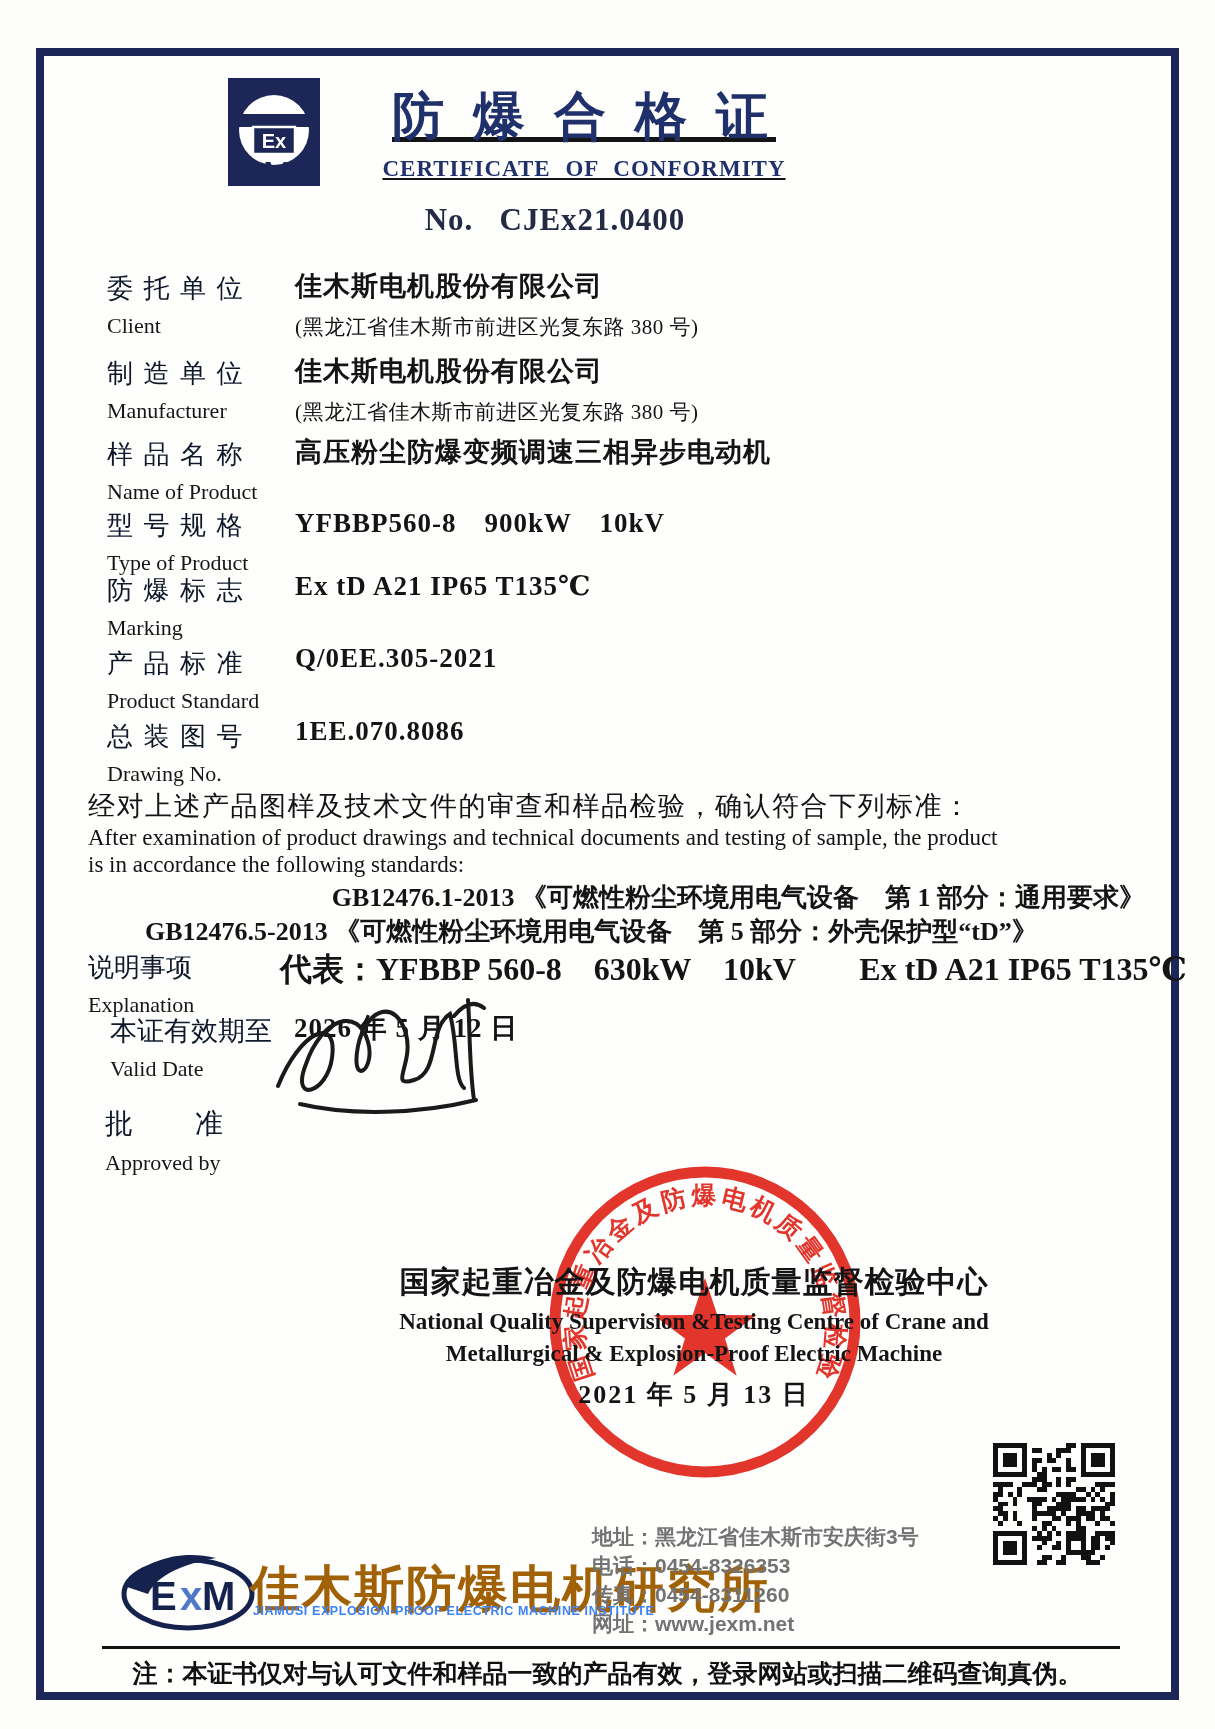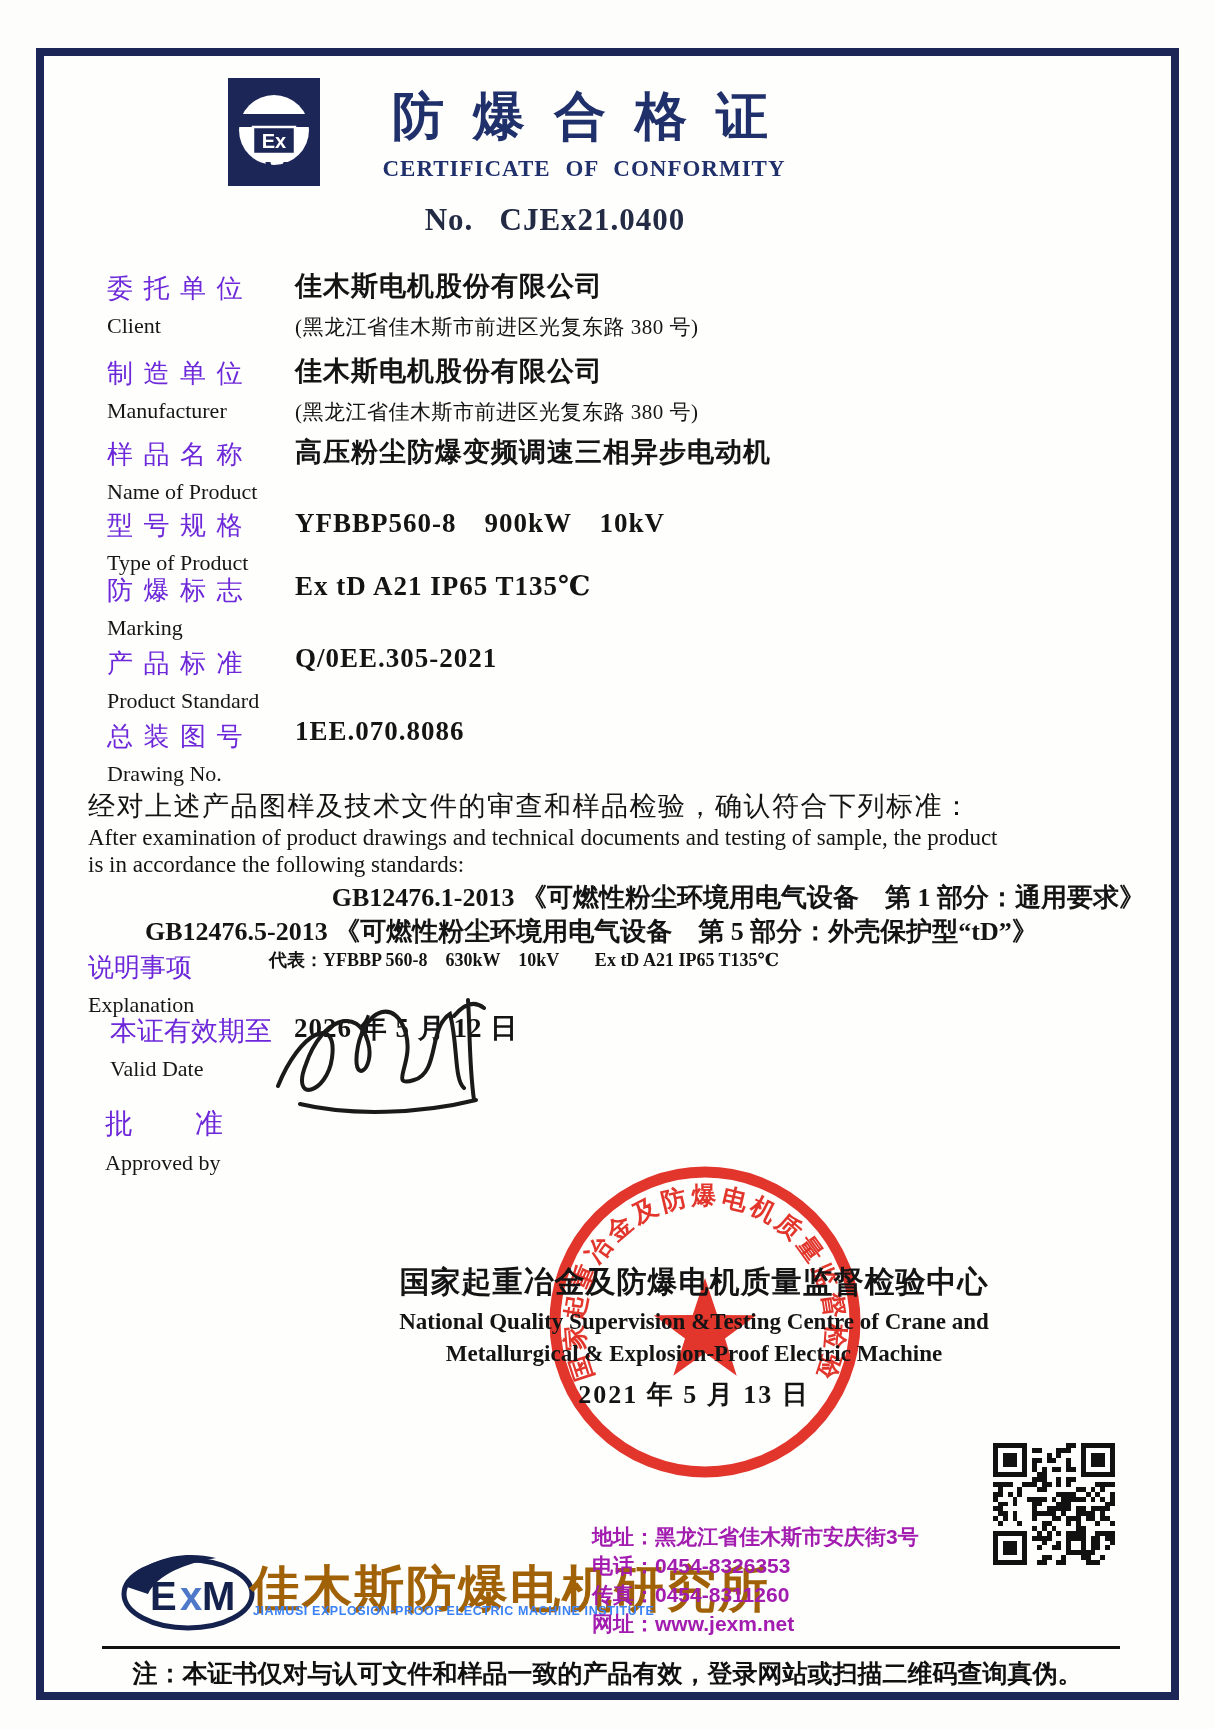--- a/index.html
+++ b/index.html
@@ -2,49 +2,49 @@
 <html><head>
 <meta charset="utf-8">
 <style>
   html,body{margin:0;padding:0;background:#ffffff;}
   .page{position:relative;width:1215px;height:1729px;background:#fdfdfb;overflow:hidden;
         font-family:"Liberation Serif","DejaVu Serif",serif;color:#141414;}
   .frame{position:absolute;left:36px;top:48px;width:1143px;height:1652px;
          border:8px solid #1c2657;box-sizing:border-box;background:#fefefd;}
   .abs{position:absolute;}
   
-  .title-wrap{position:absolute;left:140px;top:26px;width:800px;text-align:center;}
+  .title-wrap{position:absolute;left:140px;top:26px;width:800px;text-align:center;text-decoration:underline;}
   .title{font-size:52px;font-weight:700;color:#20306b;letter-spacing:8px;white-space:nowrap;}
   .subtitle{margin-top:4px;font-size:23px;font-weight:700;color:#20306b;letter-spacing:1px;word-spacing:8px;}
   .cert-no{position:absolute;left:111px;top:146px;width:800px;text-align:center;
            font-size:31px;font-weight:700;color:#232a44;letter-spacing:1px;}
   
   .row{position:absolute;left:63px;width:1040px;}
-  .zh-label{font-size:26px;letter-spacing:2px;color:#6d28d9;white-space:nowrap;}
+  .zh-label{font-size:26px;letter-spacing:2px;color:#0f172a;white-space:nowrap;}
   .en-label{font-size:22px;color:#161616;margin-top:7px;white-space:nowrap;}
   .fvalue{position:absolute;left:188px;top:-3px;width:820px;}
   .vmain{font-size:27px;font-weight:600;letter-spacing:1px;white-space:nowrap;}
   .vsub{font-size:21px;margin-top:9px;letter-spacing:0.5px;white-space:nowrap;}
   
   .stmt-zh{position:absolute;left:44px;top:732px;width:1060px;font-size:27px;letter-spacing:1.5px;white-space:nowrap;}
   .stmt-en{position:absolute;left:44px;width:1060px;font-size:23px;}
   .std-line{position:absolute;left:101px;width:1000px;font-size:26px;font-weight:600;white-space:nowrap;}
-  .expl-value{position:absolute;left:181px;top:-2px;font-size:18px;font-weight:600;white-space:nowrap;}
+  .expl-value{position:absolute;left:192px;top:-2px;font-size:32px;font-weight:600;white-space:nowrap;}
   
   .authority{position:absolute;left:150px;top:1206px;width:1000px;text-align:center;}
   .auth-zh{font-size:30px;font-weight:700;letter-spacing:1px;white-space:nowrap;}
   .auth-en{font-size:23px;font-weight:700;margin-top:6px;white-space:nowrap;}
   .auth-date{font-size:26px;font-weight:600;margin-top:10px;letter-spacing:2px;}
   
   .institute-zh{position:absolute;left:206px;top:1500px;font-size:50px;font-weight:700;
                 font-family:"Liberation Sans","DejaVu Sans",sans-serif;letter-spacing:2px;color:#a16207;white-space:nowrap;}
   .institute-en{position:absolute;left:209px;top:1548px;font-size:12.5px;font-weight:700;
                 font-family:"Liberation Sans","DejaVu Sans",sans-serif;letter-spacing:0.6px;color:#3b82f6;}
   .contacts{position:absolute;left:548px;top:1466px;font-family:"Liberation Sans","DejaVu Sans",sans-serif;
-            font-size:21px;font-weight:600;color:#a21caf;line-height:29px;white-space:nowrap;}
+            font-size:21px;font-weight:600;color:#737373;line-height:29px;white-space:nowrap;}
   .sep-line{position:absolute;left:58px;top:1590px;width:1018px;height:3px;background:#111;}
   .note{position:absolute;left:0px;top:1601px;width:1127px;text-align:center;
         font-family:"Liberation Sans","DejaVu Sans",sans-serif;font-size:25px;font-weight:700;color:#101010;white-space:nowrap;}
   .stamp{opacity:0.92;}
 </style>
 </head>
 <body>
 
 <div class="page">
   <div class="frame">

